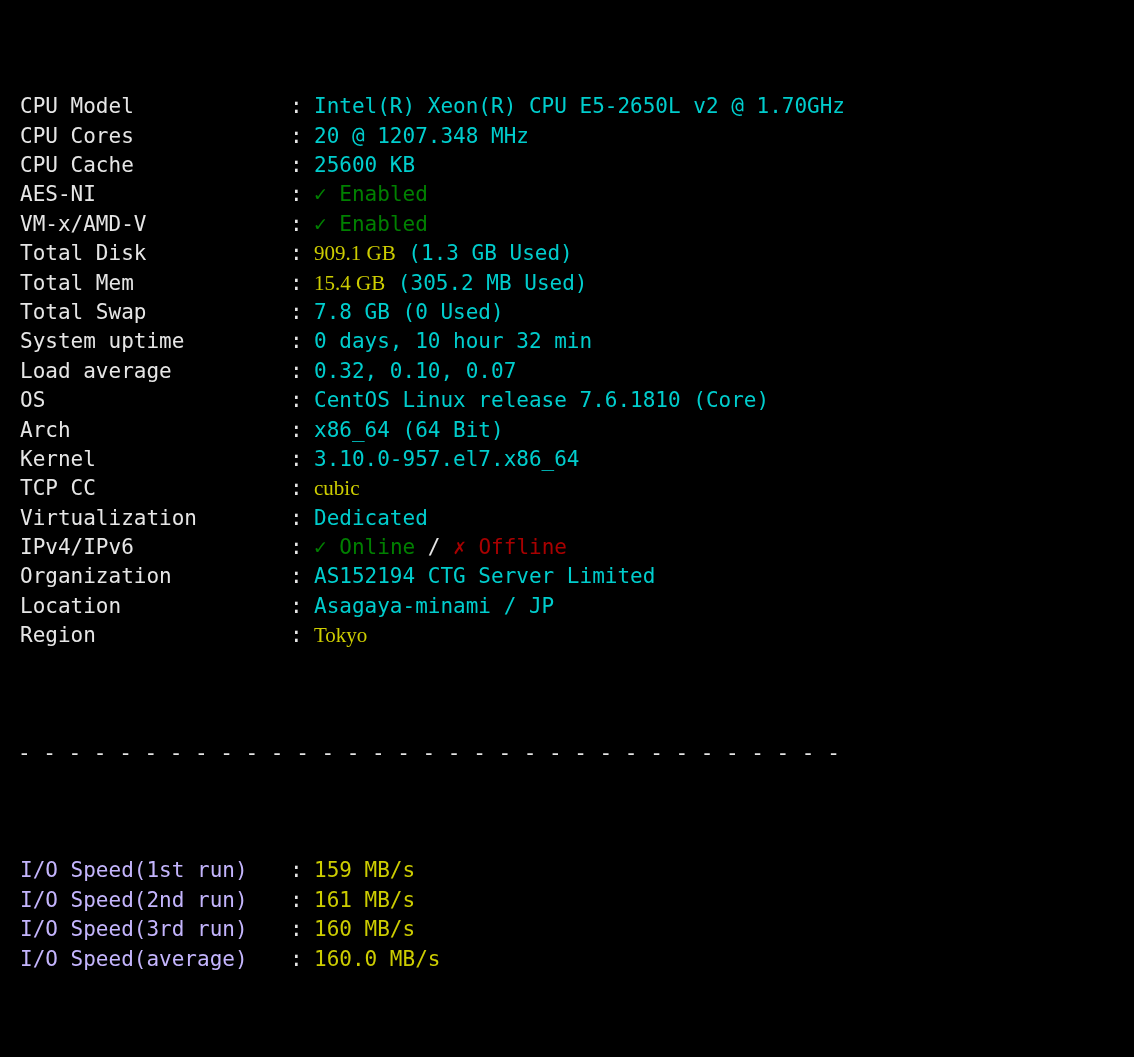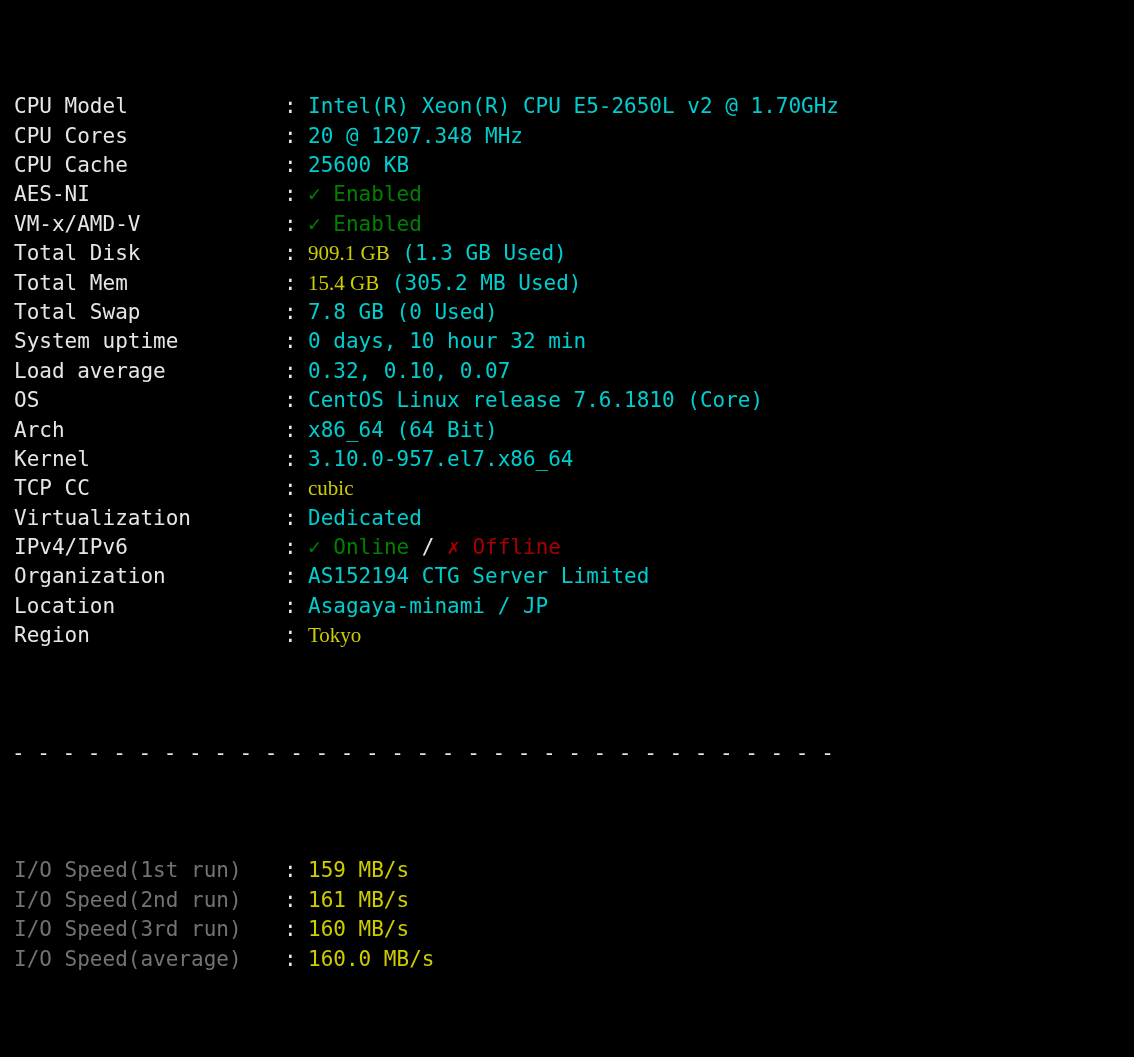--- a/index.html
+++ b/index.html
@@ -14,21 +14,21 @@
     font-family: "DejaVu Sans Mono", "Liberation Mono", monospace;
     font-size: 21px;
     line-height: 29.4px;
     color: #e6e6e6;
     -webkit-font-smoothing: antialiased;
   }
   #terminal {
     position: relative;
     width: 1134px;
     height: 812px;
-    padding: 4px 0 0 6px;
+    padding: 4px 0 0 12px;
     box-sizing: border-box;
     white-space: pre;
   }
 
   
   .info-row {
     height: 29.4px;
     display: block;
     white-space: pre;
     padding-left: 8px;
@@ -62,21 +62,21 @@
 
   
   .io-row {
     height: 29.4px;
     white-space: pre;
     padding-left: 8px;
   }
   .io-lbl {
     display: inline-block;
     width: 270px;
-    color: #737373;
+    color: #c4b5fd;
   }
   .io-colon {
     display: inline-block;
     width: 24px;
     color: #e6e6e6;
   }
   .io-val { color: #cdcd00; text-align: right; }
 </style>
 </head>
 <body>

